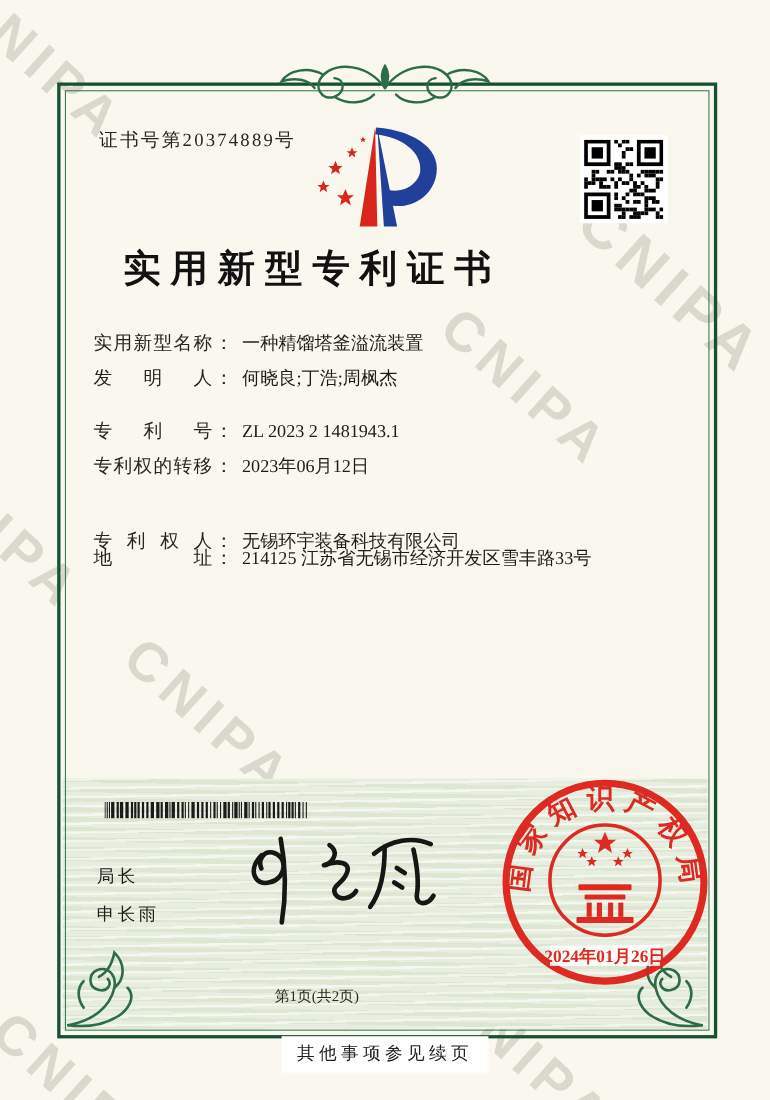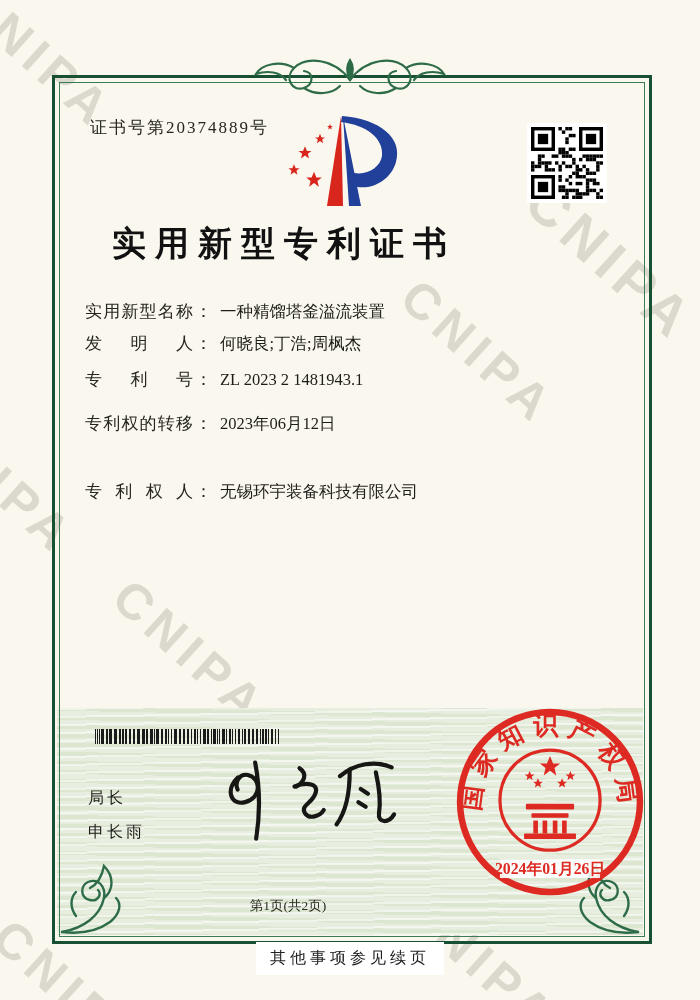--- a/index.html
+++ b/index.html
@@ -236,28 +236,31 @@
   </div>
 
   <div class="title">实用新型专利证书</div>
 
   <div class="field" style="top:300px;">
     <span class="flabel">实用新型名称</span><span class="colon">：</span><span class="fvalue">一种精馏塔釜溢流装置</span>
   </div>
   <div class="field" style="top:332px;">
     <span class="flabel">发明人</span><span class="colon">：</span><span class="fvalue">何晓良;丁浩;周枫杰</span>
   </div>
-  <div class="field" style="top:368px;">
+  <div class="field" style="top:380px;">
     <span class="flabel">专利号</span><span class="colon">：</span><span class="fvalue">ZL 2023 2 1481943.1</span>
   </div>
   <div class="field" style="top:412px;">
     <span class="flabel">专利权的转移</span><span class="colon">：</span><span class="fvalue">2023年06月12日</span>
   </div>
   <div class="field" style="top:480px;">
     <span class="flabel">专利权人</span><span class="colon">：</span><span class="fvalue">无锡环宇装备科技有限公司</span>
+  </div>
+  <div class="field" style="top:496px;">
+    <span class="flabel">地址</span><span class="colon">：</span><span class="fvalue">214125 江苏省无锡市经济开发区雪丰路33号</span>
   </div>
 
 
   <svg id="barcode-svg" class="barcode" viewBox="0 0 186 15">
       <rect x="0" y="0" width="1" height="15" fill="#1a1a1a"></rect>
       <rect x="2" y="0" width="1" height="15" fill="#1a1a1a"></rect>
       <rect x="4" y="0" width="1" height="15" fill="#1a1a1a"></rect>
       <rect x="6" y="0" width="3" height="15" fill="#1a1a1a"></rect>
       <rect x="11" y="0" width="2" height="15" fill="#1a1a1a"></rect>
       <rect x="14" y="0" width="3" height="15" fill="#1a1a1a"></rect>

